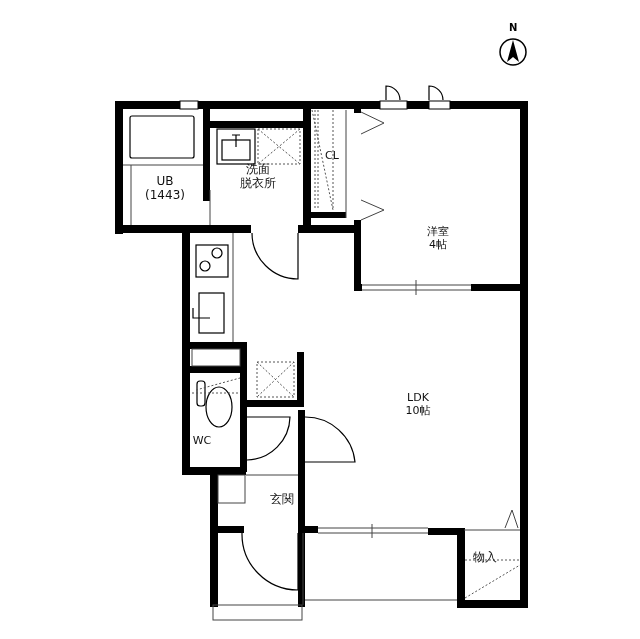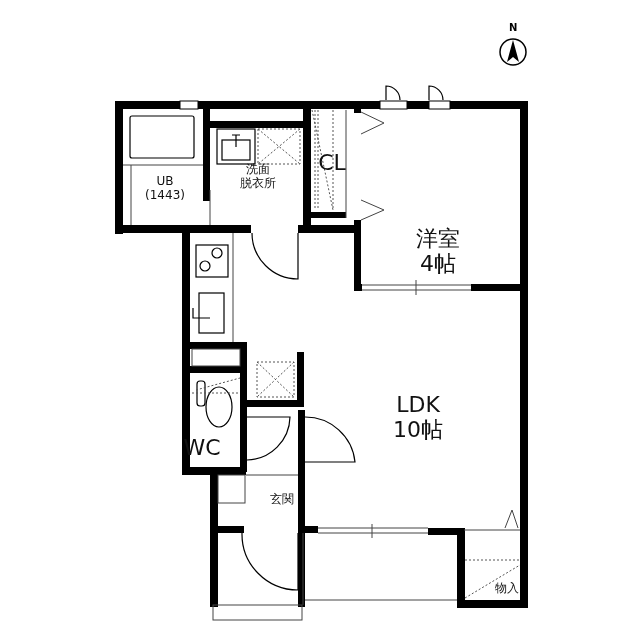--- a/index.html
+++ b/index.html
@@ -4,21 +4,21 @@
   <style>
     html, body { margin: 0; padding: 0; background: #ffffff; }
     body { width: 640px; height: 639px; position: relative; overflow: hidden; }
     #plan { position: absolute; left: 0; top: 0; width: 640px; height: 639px; }
     .wall { fill: #000000; }
     .thin { fill: none; stroke: #000; stroke-width: 1.2; }
     .thin2 { fill: none; stroke: #444; stroke-width: 1; }
     .dot { fill: none; stroke: #555; stroke-width: 1; stroke-dasharray: 2 2; }
     .win { fill: #fff; stroke: #000; stroke-width: 1; }
     .label { position: absolute; font-family: "DejaVu Sans", sans-serif; color: #111; text-align: center; line-height: 1.15; white-space: nowrap; }
-    .l-big { font-size: 22px; }
+    .l-big { font-size: 11px; }
     .l-mid { font-size: 12px; }
     .compass-n { position: absolute; font-family: "DejaVu Sans", sans-serif; font-size: 10px; font-weight: bold; }
   </style>
 </head>
 <body>
 
 <svg id="plan" viewBox="0 0 640 639" xmlns="http://www.w3.org/2000/svg">
 
   <g>
 
@@ -183,15 +183,15 @@
 </div>
 
 <div class="label l-big" style="left:180px; top:435px; width:44px;">
   <div>WC</div>
 </div>
 
 <div class="label l-mid" style="left:257px; top:494px; width:50px;font-family:Liberation Mono, monospace;">
   <div>玄関</div>
 </div>
 
-<div class="label l-mid" style="left:481px; top:551px; width:52px;margin-top:31px;">
+<div class="label l-mid" style="left:459px; top:551px; width:52px;">
   <div>物入</div>
 </div>
 
 </body></html>

